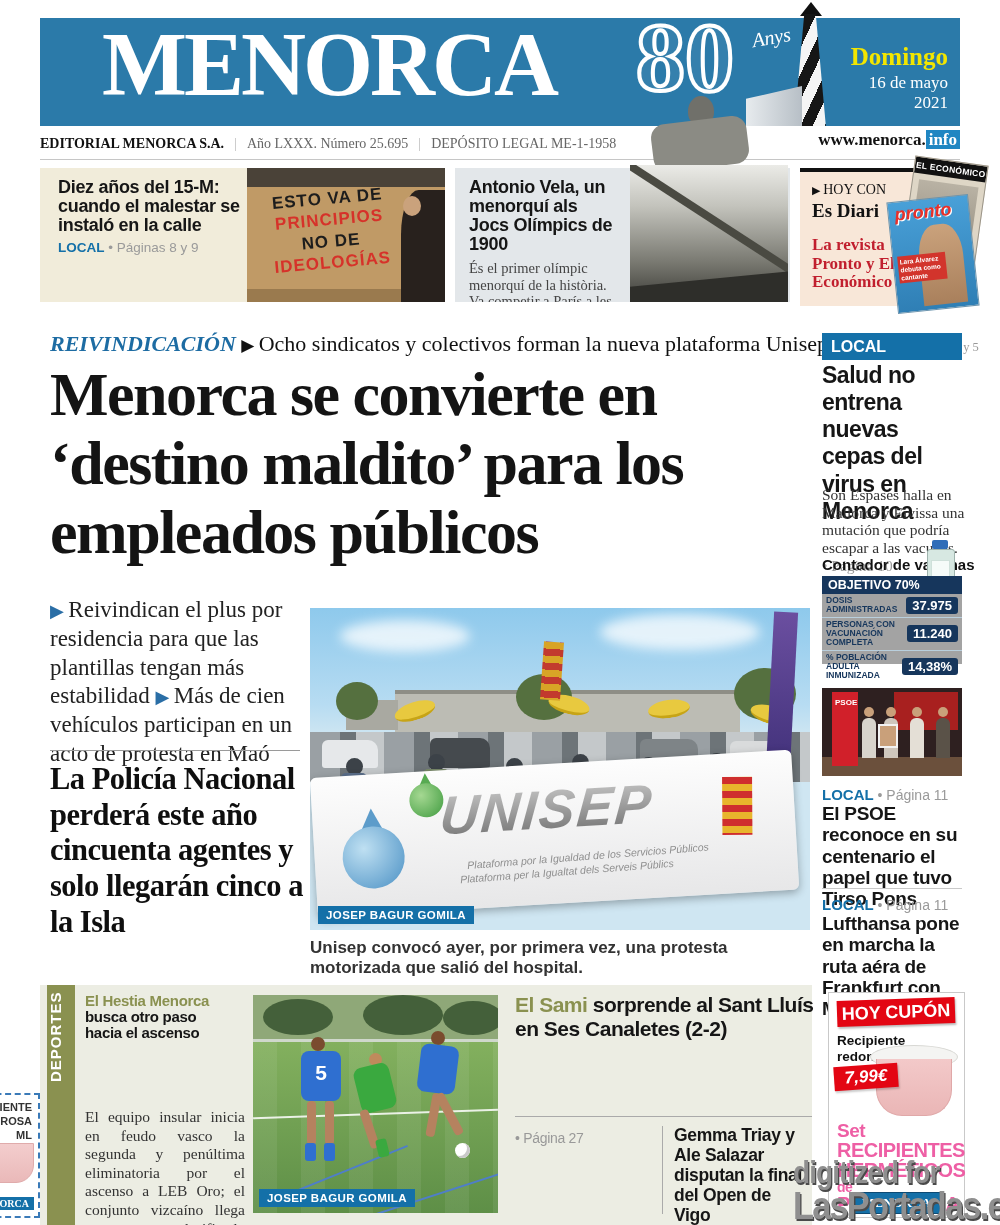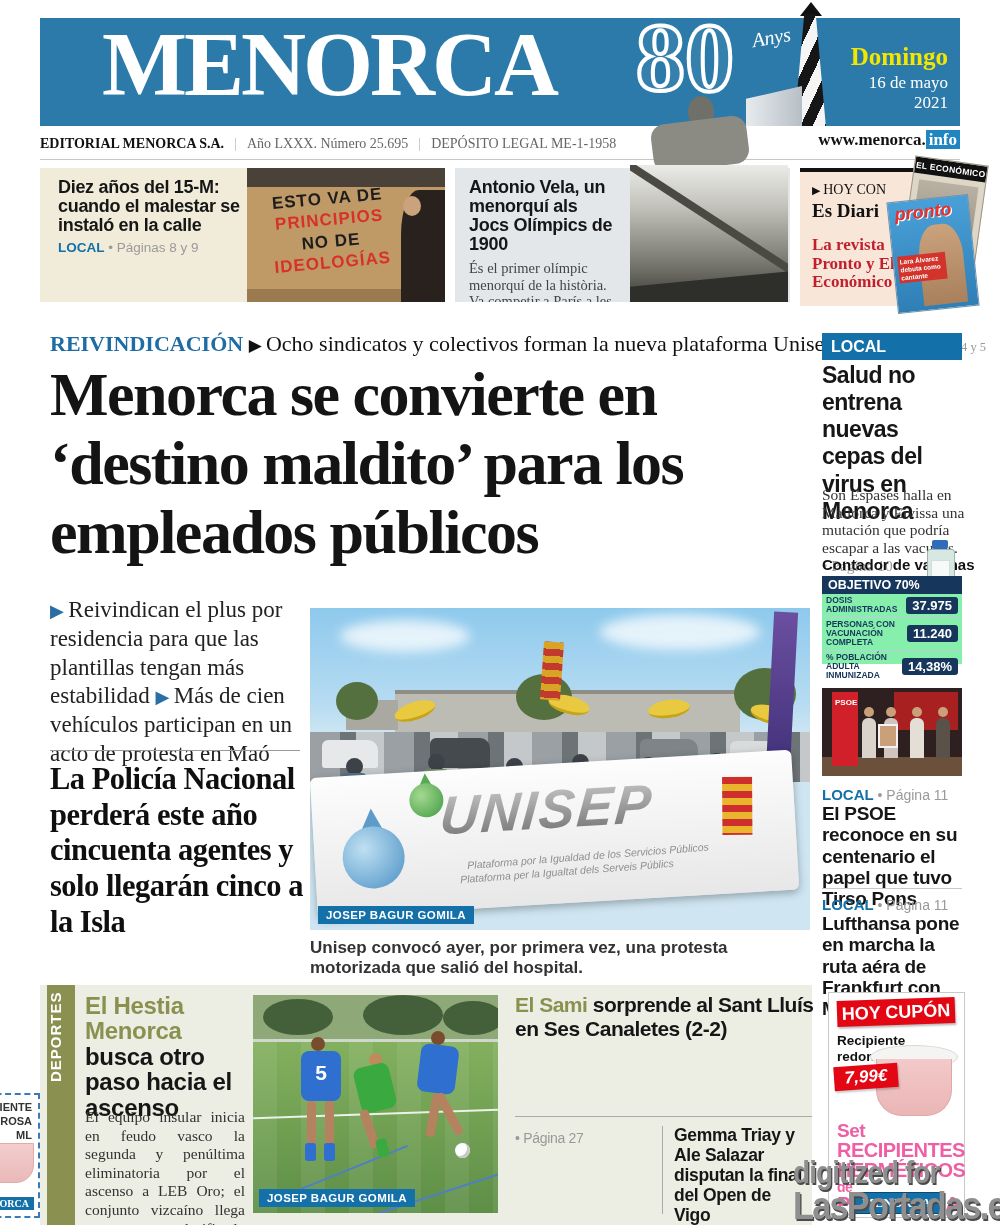--- a/index.html
+++ b/index.html
@@ -80,21 +80,21 @@
   .mag2{position:absolute;right:-14px;top:26px;width:80px;height:110px;background:linear-gradient(180deg,#49a0d8,#2f7fb5);
         border:1px solid #6a93ad;transform:rotate(-6deg);overflow:hidden;}
   .mag2-name{color:#e8302a;font-weight:bold;font-style:italic;font-size:18px;padding:2px 0 0 6px;
              text-shadow:1px 1px 0 #fff;}
   .mag2-model{position:absolute;left:26px;top:26px;width:44px;height:80px;background:linear-gradient(180deg,#caa27c,#a9805c);border-radius:40% 40% 0 0;}
   .mag2-cap{position:absolute;left:4px;top:54px;width:44px;background:#d2342c;color:#fff;font-weight:bold;
             font-size:6.5px;line-height:1.2;padding:2px;}
 
   
   .kicker{left:50px;top:331px;width:770px;font-family:"Liberation Serif",serif;font-size:22px;white-space:nowrap;}
-  .kicker .sec{color:#1d6ca3;font-weight:bold;}
+  .kicker .sec{color:#1d6ca3;font-weight:bold;font-style:italic;}
   .kicker .arr{color:#111;font-size:17px;}
   .kicker .sq{display:inline-block;width:7px;height:7px;background:#16365c;margin:0 4px 2px 10px;}
   .kicker .ref{font-family:"Liberation Sans",sans-serif;font-weight:bold;font-size:12.5px;color:#222;}
   .kicker .refpg{font-family:Liberation Serif, serif;font-size:12.5px;color:#999;}
   .headline{left:50px;top:360px;width:730px;font-family:"Liberation Serif",serif;font-weight:bold;
             font-size:62px;line-height:1.11;letter-spacing:-1.5px;color:#141414;}
   .bullets{left:50px;top:596px;width:258px;font-family:"Liberation Serif",serif;font-size:23px;
            line-height:1.25;color:#222;}
   .bullets .arr{color:#2a6ea6;font-size:18px;}
   .ldiv{left:50px;top:750px;width:250px;height:1px;background:#9a9a9a;}
@@ -148,21 +148,21 @@
           font-weight:bold;font-size:16px;line-height:27px;padding-left:9px;box-sizing:border-box;}
   .sb-head{left:822px;top:362px;width:144px;font-weight:bold;font-size:23px;line-height:1.18;
            letter-spacing:-0.5px;color:#161616;}
   .sb-body{left:822px;top:486px;width:144px;font-family:"Liberation Serif",serif;font-size:15.5px;
            line-height:1.14;color:#333;}
   .sb-body .pg{color:#999;}
   .sb-ctitle{left:822px;top:556px;font-weight:bold;font-size:15px;color:#111;}
   .vial-cap{left:932px;top:540px;width:16px;height:9px;background:#2f6db8;border-radius:2px;}
   .vial-body{left:927px;top:549px;width:26px;height:42px;background:#d7e8e2;border:1px solid #9fb4ae;border-radius:3px;}
   .vial-label{position:absolute;left:3px;top:10px;width:17px;height:22px;background:#f6fbf9;border:1px solid #cfe0da;}
-  .counter{left:822px;top:576px;width:140px;height:88px;background:#86efac;}
+  .counter{left:822px;top:576px;width:140px;height:88px;background:#a3a3a3;}
   .obj-bar{background:#16365c;color:#fff;font-weight:bold;font-size:12.5px;height:18px;line-height:18px;padding-left:6px;}
   .c-row{display:flex;justify-content:space-between;align-items:center;padding:2px 4px;border-bottom:1px solid #b9cfdd;}
   .c-label{font-size:8.5px;font-weight:bold;color:#16365c;line-height:1.1;width:78px;}
   .c-val{background:#16365c;color:#fff;font-weight:bold;font-size:13px;padding:1px 6px;border-radius:3px;}
   .psoe{left:822px;top:688px;width:140px;height:88px;overflow:hidden;
         background:linear-gradient(180deg,#2e2020 0 78%,#6b503c 78% 100%);}
   .psoe-banner{position:absolute;left:10px;top:4px;width:26px;height:74px;background:#d1202a;}
   .psoe-banner span{display:block;color:#fff;font-weight:bold;font-size:8px;padding:6px 0 0 3px;}
   .psoe-screen{position:absolute;right:4px;top:4px;width:64px;height:38px;background:#a8201f;}
   .fig{position:absolute;width:14px;height:40px;border-radius:6px 6px 0 0;top:30px;}
@@ -172,21 +172,21 @@
   .sb-pgline .sec{color:#1470a8;font-weight:bold;font-size:15px;}
   .sb-pgline .pg{color:#9a9a9a;}
   .sb-story-h{font-weight:bold;font-size:19px;line-height:1.12;letter-spacing:-0.3px;color:#161616;}
   .sb-div{left:822px;top:888px;width:140px;height:1px;background:#c9c9c9;}
 
   
   .sports-bg{left:40px;top:985px;width:772px;height:240px;background:#ecede3;}
   .dep-bar{left:47px;top:985px;width:28px;height:240px;background:#8a9150;}
   .dep-label{position:absolute;left:0;top:6px;width:28px;color:#fff;font-weight:bold;font-size:15px;
              letter-spacing:1px;writing-mode:vertical-rl;transform:rotate(180deg);text-align:right;height:110px;}
-  .sp-head{left:85px;top:993px;width:152px;font-weight:bold;font-size:24px;line-height:1.06;letter-spacing:-0.3px;}
+  .sp-head{left:85px;top:993px;width:152px;font-weight:bold;font-size:15px;line-height:1.06;letter-spacing:-0.3px;}
   .sp-accent{color:#8a9150;display:block;}
   .sp-rest{color:#161616;display:block;}
   .sp-body{left:85px;top:1108px;width:160px;font-family:"Liberation Serif",serif;font-size:15.5px;
            line-height:1.2;color:#333;text-align:justify;}
   .soccer{left:253px;top:995px;width:245px;height:218px;overflow:hidden;
           background:linear-gradient(180deg,#8fa878 0 44px,#cfd8cb 44px 47px,#83b05e 47px,#5e8f47 100%);}
   .soc-stripes{position:absolute;left:0;top:47px;width:100%;height:171px;
                background:repeating-linear-gradient(90deg,rgba(255,255,255,.07) 0 24px,transparent 24px 48px);}
   .soc-tree{position:absolute;background:#44603a;border-radius:50%;}
   .soc-line{position:absolute;left:0;top:118px;width:100%;height:2px;background:rgba(255,255,255,.85);transform:rotate(-2deg);}

